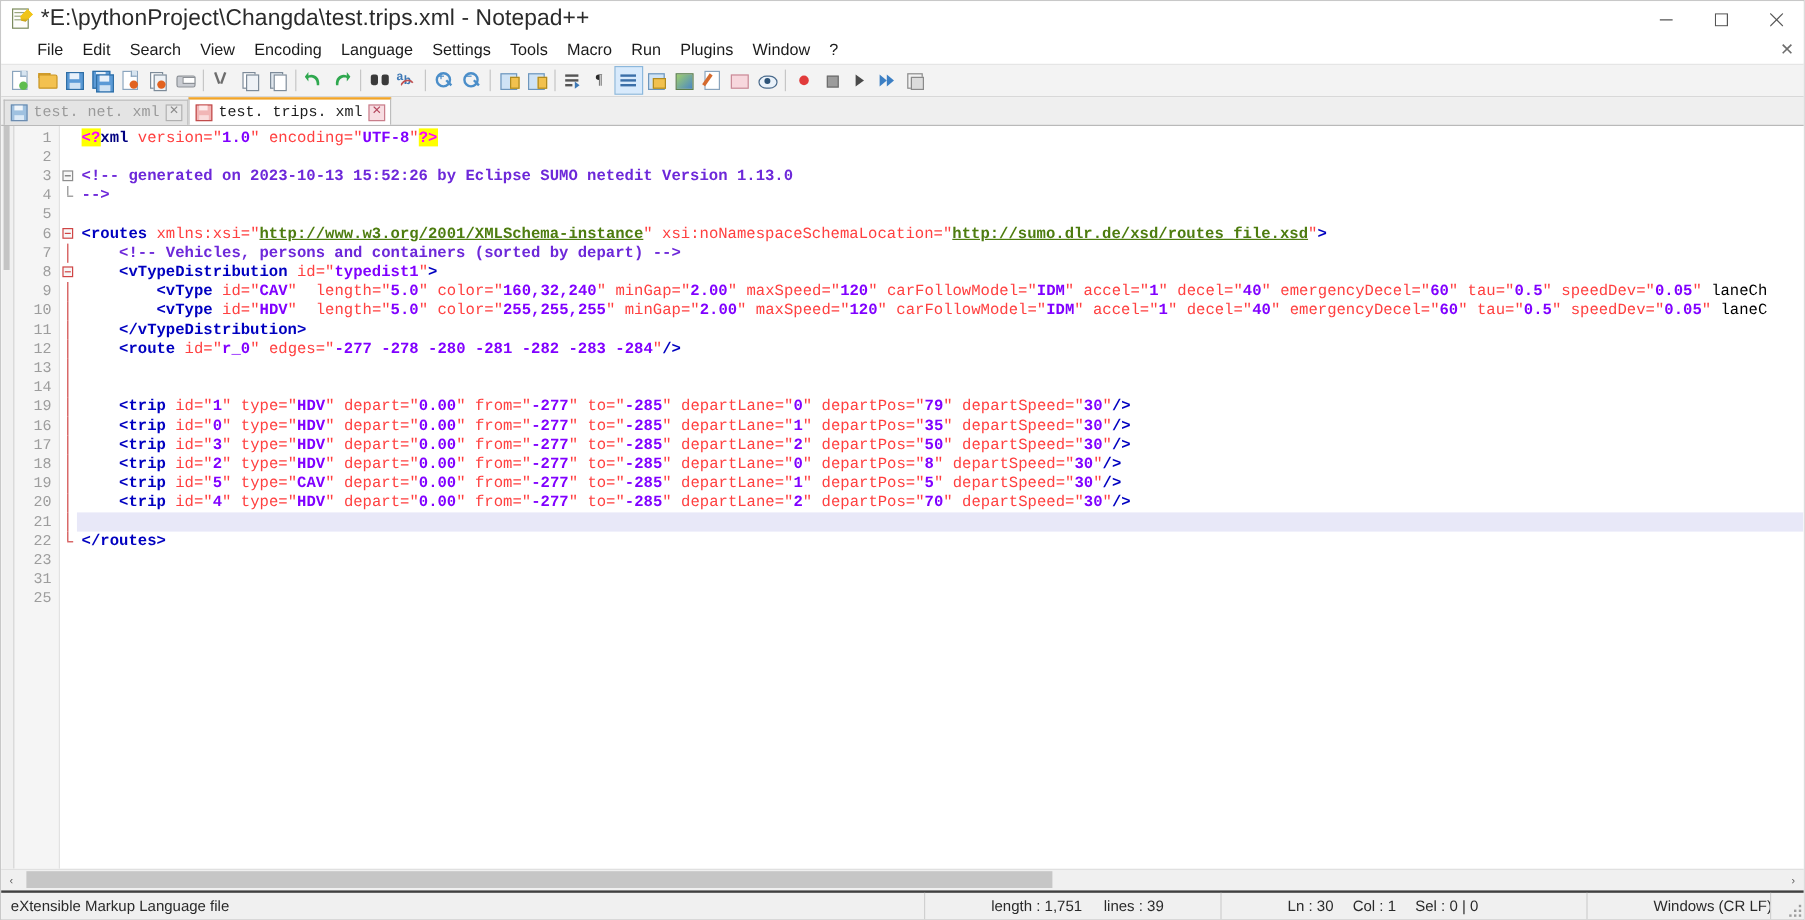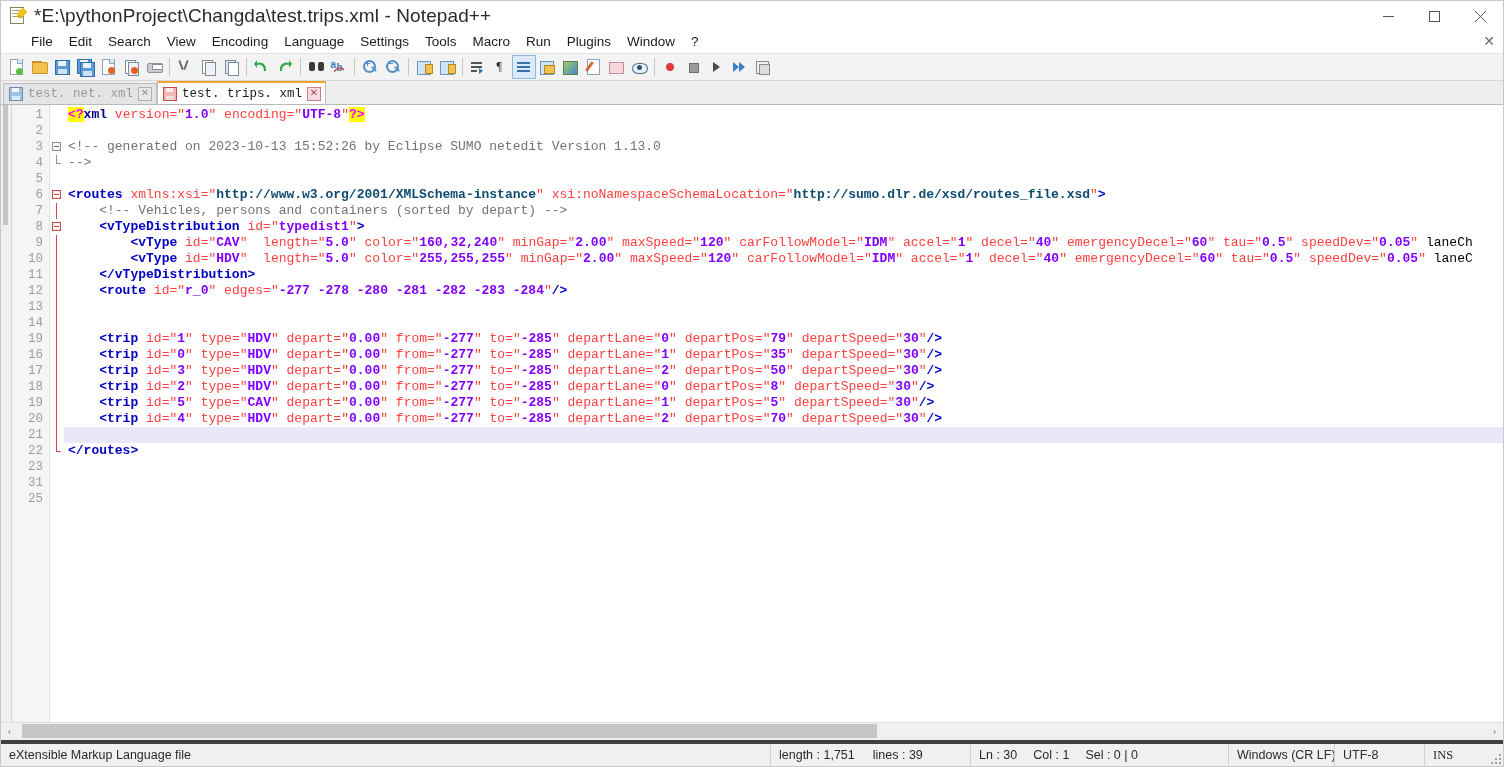--- a/index.html
+++ b/index.html
@@ -405,24 +405,24 @@
   }
   .code-line.current {
     background: #e8e8f8;
   }
 
   
   .s-tag   { color: #0000c0; font-weight: bold; }
   .s-attr  { color: #ff4040; }
   .s-val   { color: #8000ff; font-weight: bold; }
   .s-q     { color: #ff4040; }
-  .s-comment { color: #737373; }
+  .s-comment { color: #6d28d9; font-weight: bold; }
   .s-pitext{ color:#000080; font-weight:bold;}
   .s-hl    { background:#ffff00; color:#ff00ff; font-weight:bold;}
-  .s-url   { color:#0c4a6e; font-weight:bold; }
+  .s-url   { color:#4d7c0f; font-weight:bold; text-decoration: underline;}
 
   
   .hscroll {
     height: 17px;
     flex: 0 0 17px;
     background: #f0f0f0;
     border-top: 1px solid #e0e0e0;
     display: flex;
     align-items: center;
     position: relative;
@@ -438,26 +438,27 @@
     position:absolute; left:4px; top:1px;
     width: 855px; height: 14px;
     background: #c6c6c6;
   }
 
   
   .statusbar {
     height: 22px;
     flex: 0 0 22px;
     background: #f0f0f0;
-    border-top: 4px solid #404040;
+    border-top: 2px solid #404040;
     display: flex;
     align-items: center;
     font-size: 12.5px;
     color: #2a2a2a;
     position: relative;
+    gap: 47px;
   }
   .sb-cell {
     height: 22px;
     display: flex; align-items: center;
     padding-left: 8px;
     box-sizing: border-box;
     border-right: 1px solid #d0d0d0;
     white-space: nowrap;
     overflow: hidden;
   }

